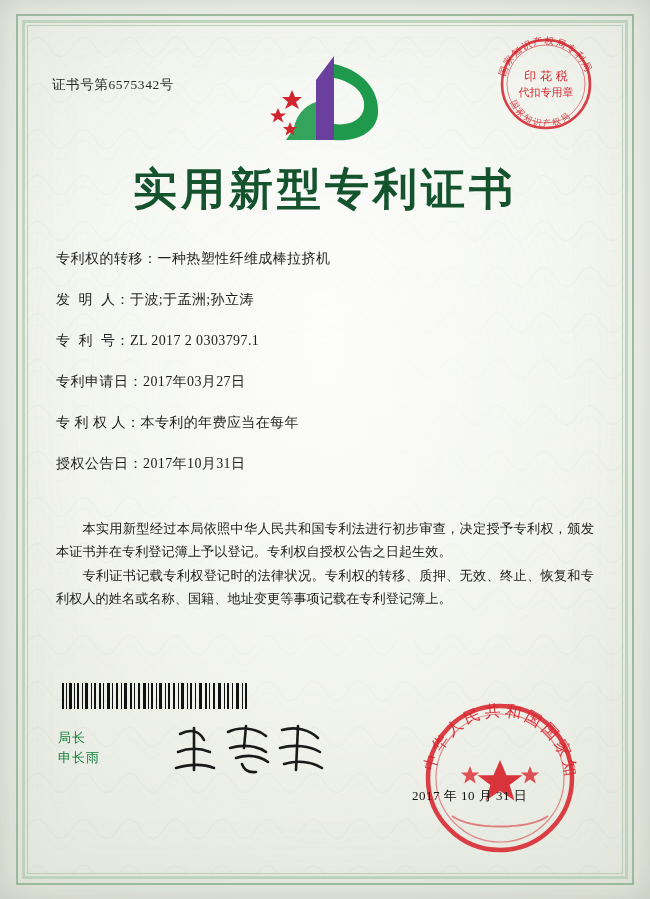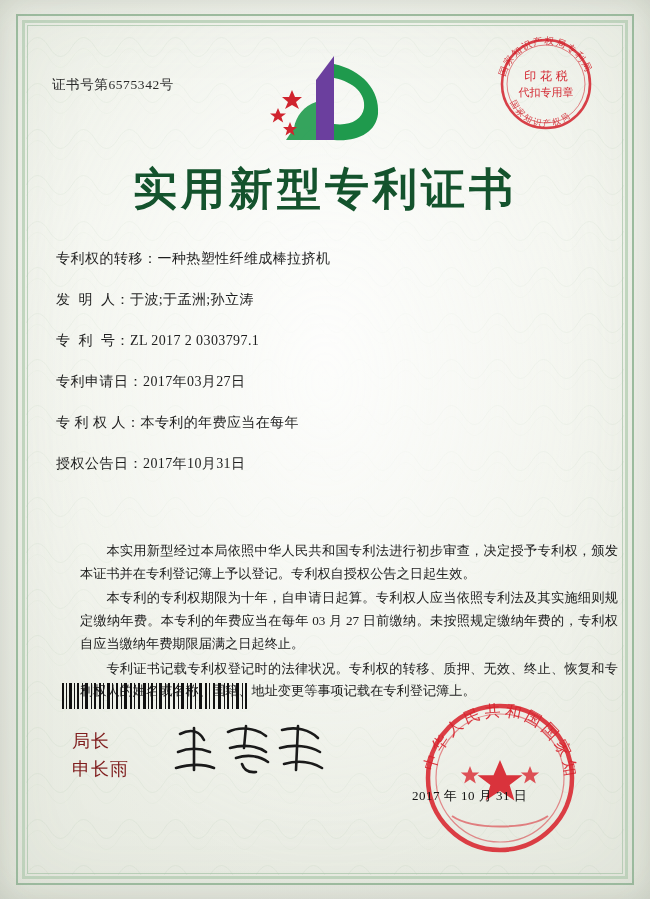--- a/index.html
+++ b/index.html
@@ -138,50 +138,49 @@
   }
   .field-value {
     flex: 1 1 auto;
     letter-spacing: 0.4px;
   }
 
   
   .body-text {
     position: absolute;
     left: 56px;
-    top: 540px;
+    top: 518px;
     width: 538px;
     font-size: 13.2px;
     line-height: 1.72;
     color: #1c1c1c;
     text-align: justify;
-    margin-left: 24px;
   }
   .body-text p {
     margin: 0 0 2px 0;
     text-indent: 2em;
   }
 
   
   .barcode {
     position: absolute;
     left: 62px;
     top: 683px;
     width: 188px;
     height: 26px;
   }
 
   
   .sign-block {
     position: absolute;
-    left: 72px;
+    left: 58px;
     top: 728px;
-    font-size: 18px;
+    font-size: 13px;
     line-height: 1.55;
-    color: #7f1d1d;
+    color: #15803d;
     letter-spacing: 1px;
   }
   .signature {
     position: absolute;
     left: 170px;
     top: 718px;
     width: 160px;
     height: 62px;
   }
 
@@ -300,21 +299,20 @@
       <span class="field-value">本专利的年费应当在每年</span>
     </div>
     <div class="field-row">
       <span class="field-label">授权公告日：</span>
       <span class="field-value">2017年10月31日</span>
     </div>
   </div>
 
   <div class="body-text">
     <p>本实用新型经过本局依照中华人民共和国专利法进行初步审查，决定授予专利权，颁发本证书并在专利登记簿上予以登记。专利权自授权公告之日起生效。</p>
-    <p>本专利的专利权期限为十年，自申请日起算。专利权人应当依照专利法及其实施细则规定缴纳年费。本专利的年费应当在每年 03 月 27 日前缴纳。未按照规定缴纳年费的，专利权自应当缴纳年费期限届满之日起终止。</p>
     <p>专利证书记载专利权登记时的法律状况。专利权的转移、质押、无效、终止、恢复和专利权人的姓名或名称、国籍、地址变更等事项记载在专利登记簿上。</p>
   </div>
 
   <svg class="barcode" viewBox="0 0 188 26" preserveAspectRatio="none">
     <g fill="#111">
       <rect x="0" y="0" width="2" height="26"></rect>
         <rect x="4" y="0" width="1" height="26"></rect>
       <rect x="7" y="0" width="3" height="26"></rect>
         <rect x="12" y="0" width="1" height="26"></rect>
       <rect x="15" y="0" width="2" height="26"></rect>

